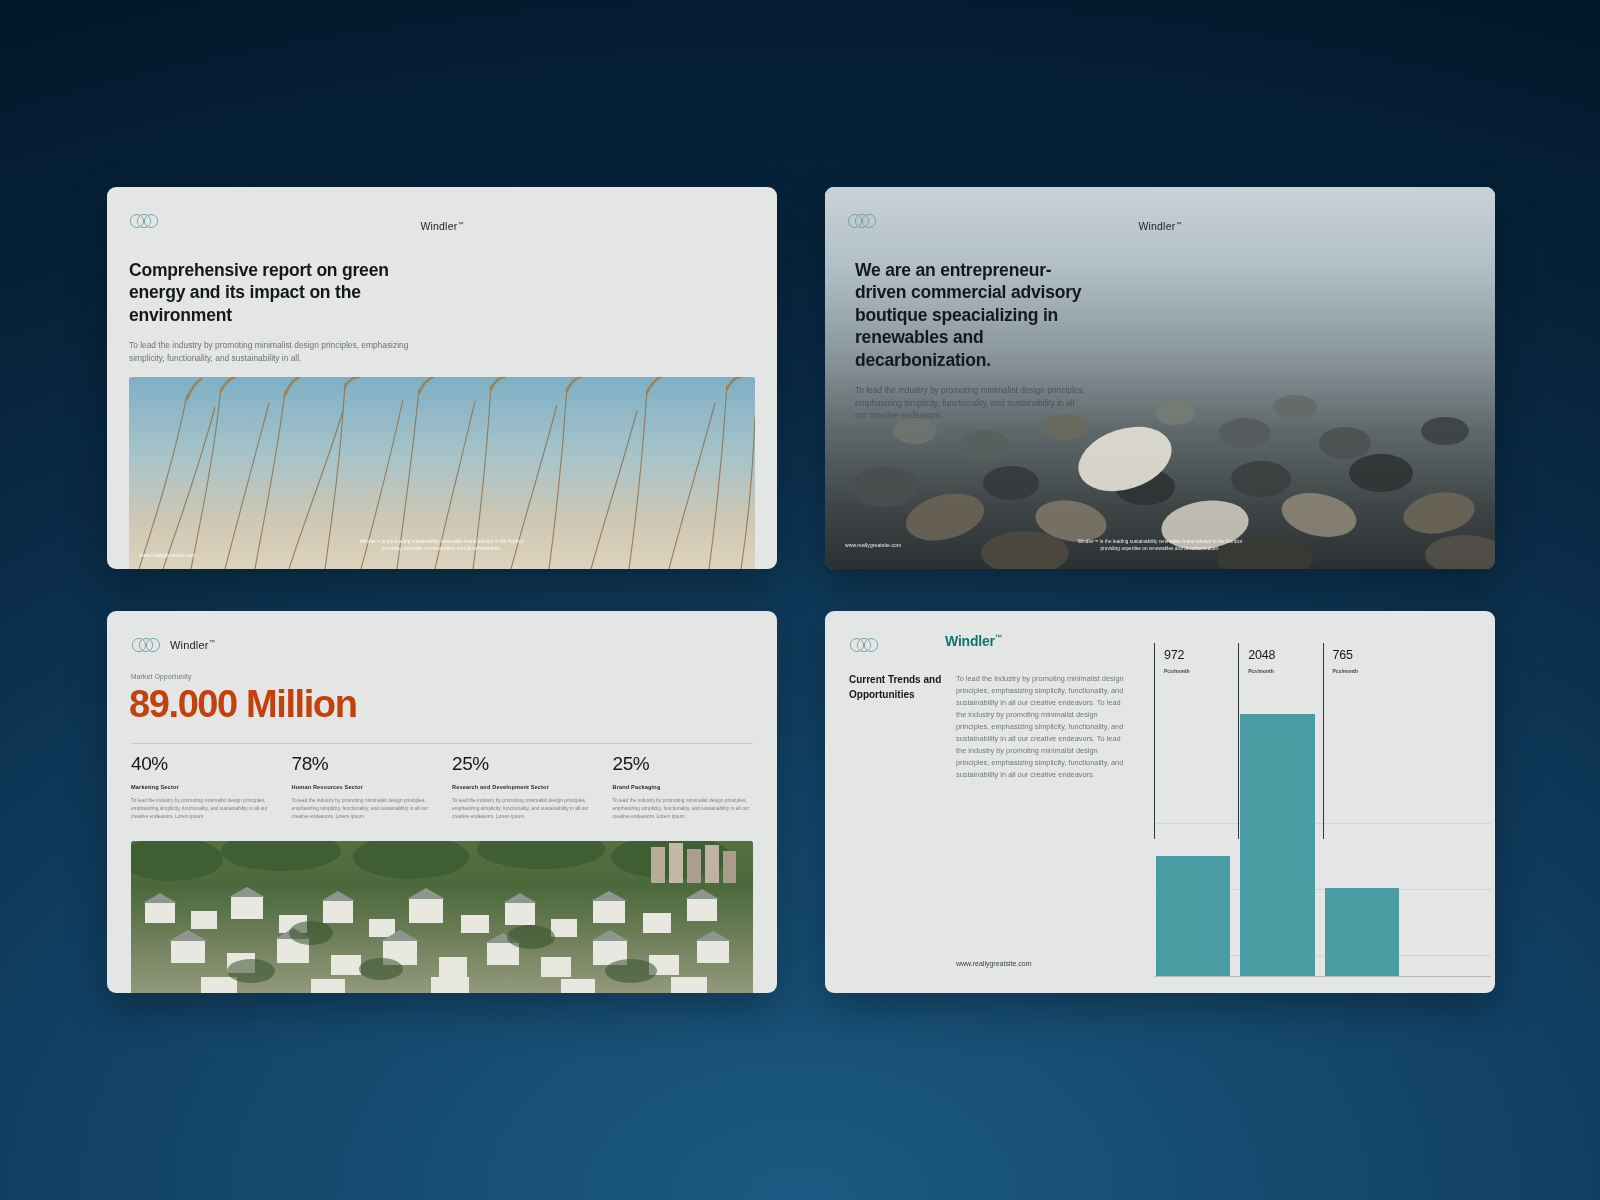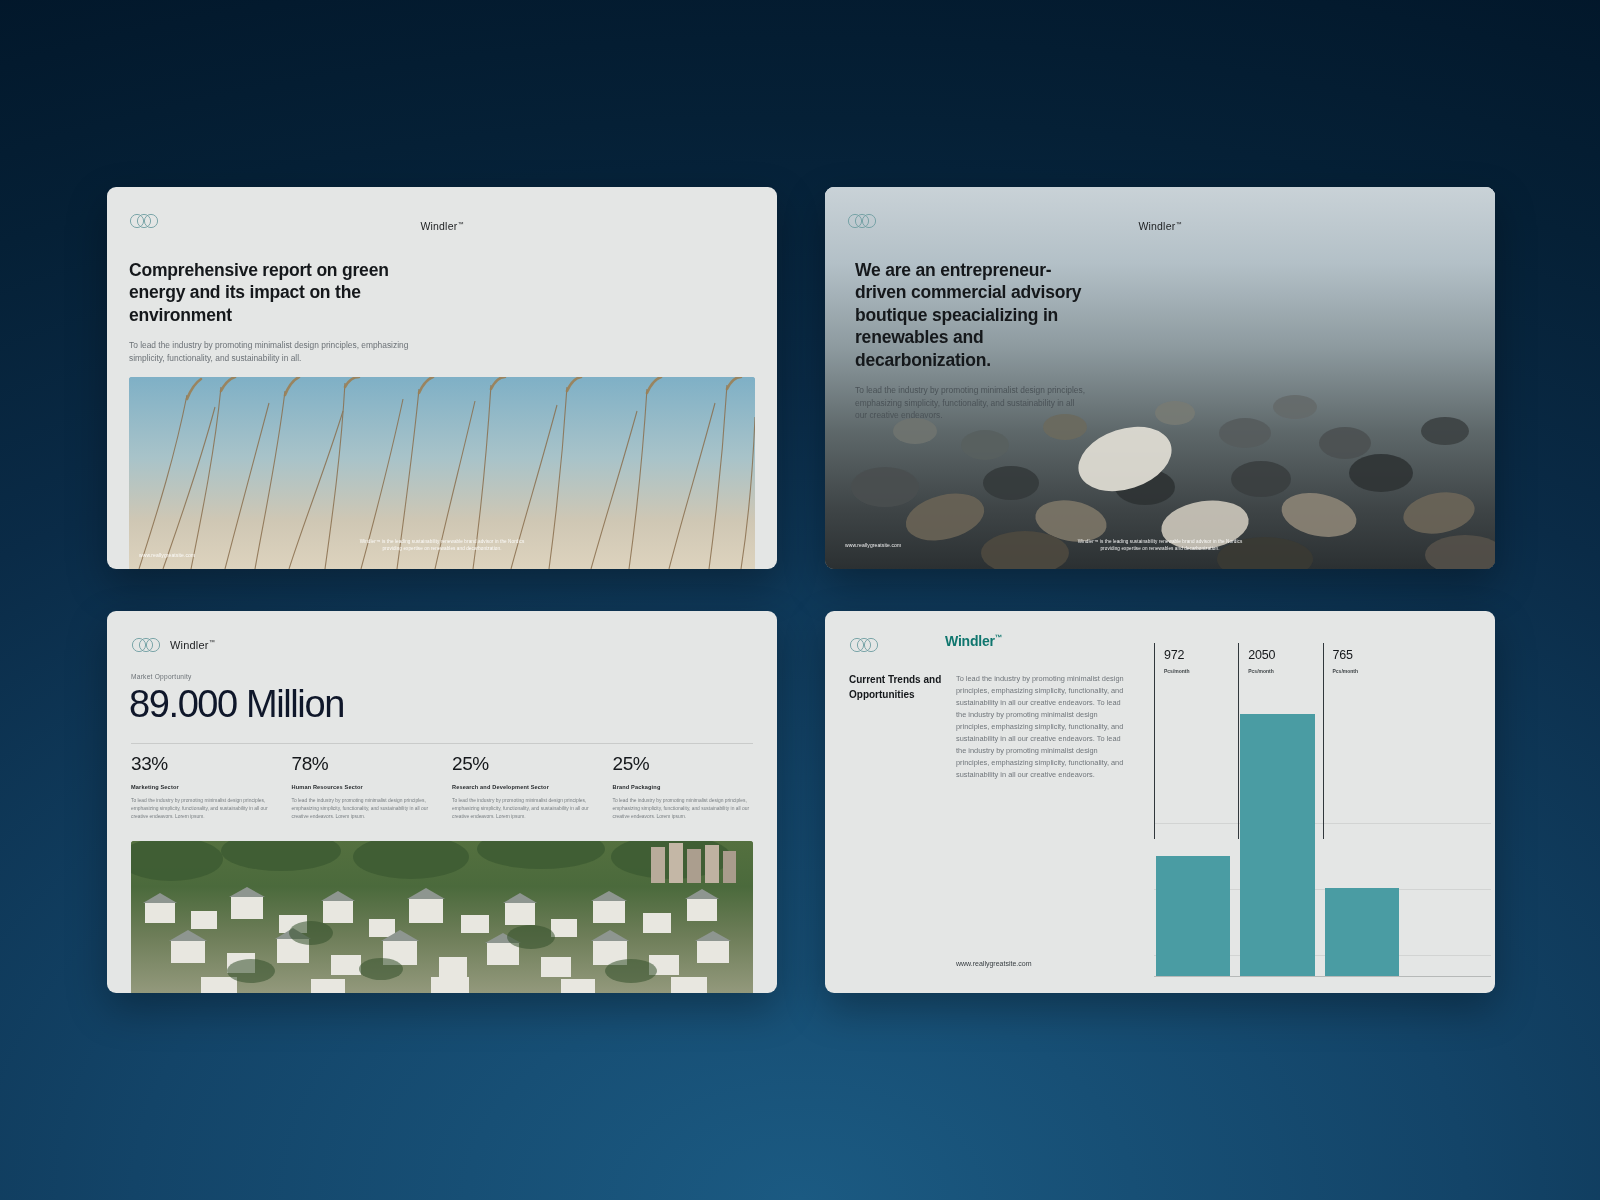--- a/index.html
+++ b/index.html
@@ -85,21 +85,21 @@
   .sl3-head {
     position: absolute; left: 24px; top: 26px;
     display: flex; align-items: center; gap: 9px;
   }
   .sl3-kicker {
     position: absolute; left: 24px; top: 62px;
     font-size: 6.6px; color: #6c7277; letter-spacing: .25px;
   }
   .sl3-big {
     position: absolute; left: 22px; top: 72px;
-    font-size: 38px; letter-spacing: -1.4px; color: #0f172a; font-weight: 400;
+    font-size: 38px; letter-spacing: -1.4px; color: #c2410c; font-weight: 700;
   }
   .sl3-rule {
     position: absolute; left: 24px; right: 24px; top: 132px;
     height: 1px; background: #c9cbca;
   }
   .sl3-stats {
     position: absolute; left: 24px; right: 24px; top: 142px;
     display: grid; grid-template-columns: repeat(4, 1fr); gap: 20px;
   }
   .stat-val { font-size: 19px; color: #15181b; letter-spacing: -0.4px; }
@@ -303,21 +303,21 @@
           <circle cx="22" cy="8" r="6.6" fill="none" stroke="#6f9ea2" stroke-width="0.9"></circle>
         </svg>
       </span>
       <span class="brandword" style="font-size:11px"><span>Windler</span><sup>™</sup></span>
     </div>
     <div class="sl3-kicker">Market Opportunity</div>
     <div class="sl3-big">89.000 Million</div>
     <div class="sl3-rule"></div>
     <div class="sl3-stats">
       <div>
-        <div class="stat-val">33%</div>
+        <div class="stat-val">40%</div>
         <div class="stat-lbl">Marketing Sector</div>
         <div class="stat-txt">To lead the industry by promoting minimalist design principles, emphasizing simplicity, functionality, and sustainability in all our creative endeavors. Lorem ipsum.</div>
       </div>
       <div>
         <div class="stat-val">78%</div>
         <div class="stat-lbl">Human Resources Sector</div>
         <div class="stat-txt">To lead the industry by promoting minimalist design principles, emphasizing simplicity, functionality, and sustainability in all our creative endeavors. Lorem ipsum.</div>
       </div>
       <div>
         <div class="stat-val">25%</div>
@@ -439,21 +439,21 @@
         <div class="baseline"></div>
         <div class="cols">
           <div class="col">
             <div class="col-sep"></div>
             <div class="col-val">972</div>
             <div class="col-unit">Pcs/month</div>
             <div class="bar" style="height:120px"></div>
           </div>
           <div class="col">
             <div class="col-sep"></div>
-            <div class="col-val">2050</div>
+            <div class="col-val">2048</div>
             <div class="col-unit">Pcs/month</div>
             <div class="bar" style="height:262px"></div>
           </div>
           <div class="col">
             <div class="col-sep"></div>
             <div class="col-val">765</div>
             <div class="col-unit">Pcs/month</div>
             <div class="bar" style="height:88px"></div>
           </div>
         </div>

